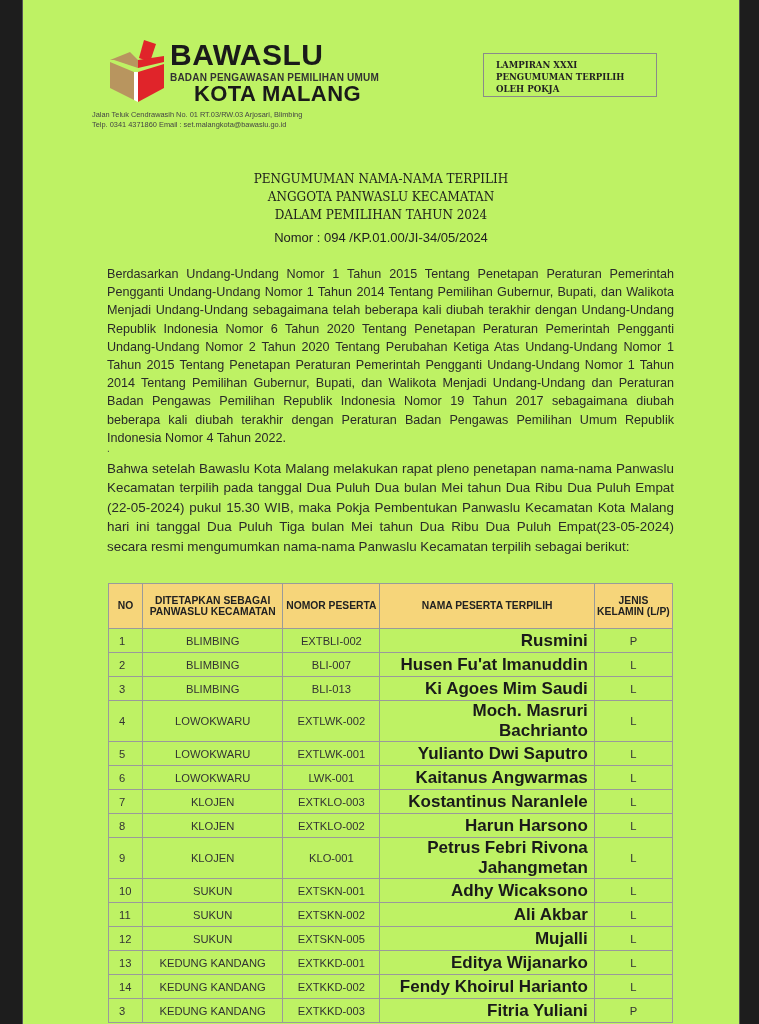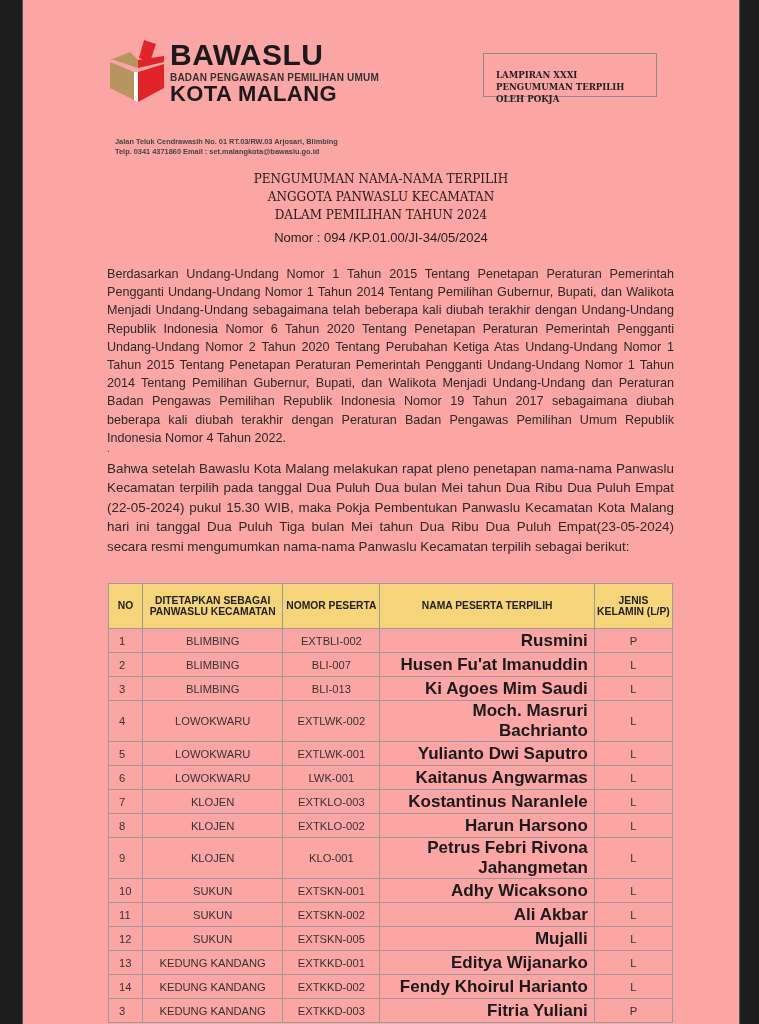--- a/index.html
+++ b/index.html
@@ -5,33 +5,33 @@
   html, body { margin: 0; padding: 0; }
   body {
     width: 759px; height: 1024px; overflow: hidden;
     background: #1d1d1d;
     font-family: "Liberation Sans", sans-serif;
     color: #222;
     position: relative;
   }
   .page {
     position: absolute; left: 22px; top: 0; width: 716px; height: 1024px;
-    background: #fca5a5;
+    background: #bef264;
     border-left: 1px solid #555; border-right: 1px solid #555;
   }
   .logo-wrap { position: absolute; left: 85px; top: 38px; }
   .logo-mark { position: absolute; left: 0; top: 0; width: 60px; height: 66px; }
   .brand { position: absolute; left: 62px; top: 2px; white-space: nowrap; }
   .brand-main { font-weight: bold; font-size: 30px; letter-spacing: 0.5px; color: #1a1a1a; line-height: 30px; }
   .brand-sub { font-weight: bold; font-size: 10px; color: #333; letter-spacing: 0.2px; margin-top: 2px; }
-  .brand-city { font-weight: bold; font-size: 22px; color: #1a1a1a; line-height: 22px; letter-spacing: 0.4px; }
-  .address { position: absolute; left: 92px; top: 110px; font-size: 7.4px; font-weight: bold; color: #444; line-height: 9.5px; white-space: nowrap; margin-top: 27px; }
+  .brand-city { font-weight: bold; font-size: 22px; color: #1a1a1a; line-height: 22px; letter-spacing: 0.4px; margin-left: 24px; }
+  .address { position: absolute; left: 69px; top: 110px; font-size: 7.4px; font-weight: normal; color: #444; line-height: 9.5px; white-space: nowrap; }
   .lampiran {
     position: absolute; left: 460px; top: 53px; width: 174px; height: 44px;
-    border: 1px solid #8a8a8a; padding: 15px 0 0 12px; box-sizing: border-box;
+    border: 1px solid #8a8a8a; padding: 5px 0 0 12px; box-sizing: border-box;
     font-family: "DejaVu Serif", serif; font-weight: bold; font-size: 8.6px; line-height: 12px; color: #222;
   }
   .title {
     position: absolute; left: 0; top: 170px; width: 716px; text-align: center;
     font-family: "DejaVu Serif", serif; font-weight: normal; font-size: 12px; line-height: 18px; color: #1c1c1c;
   }
   .nomor {
     position: absolute; left: 0; top: 230px; width: 716px; text-align: center;
     font-size: 13px; color: #222;
   }

